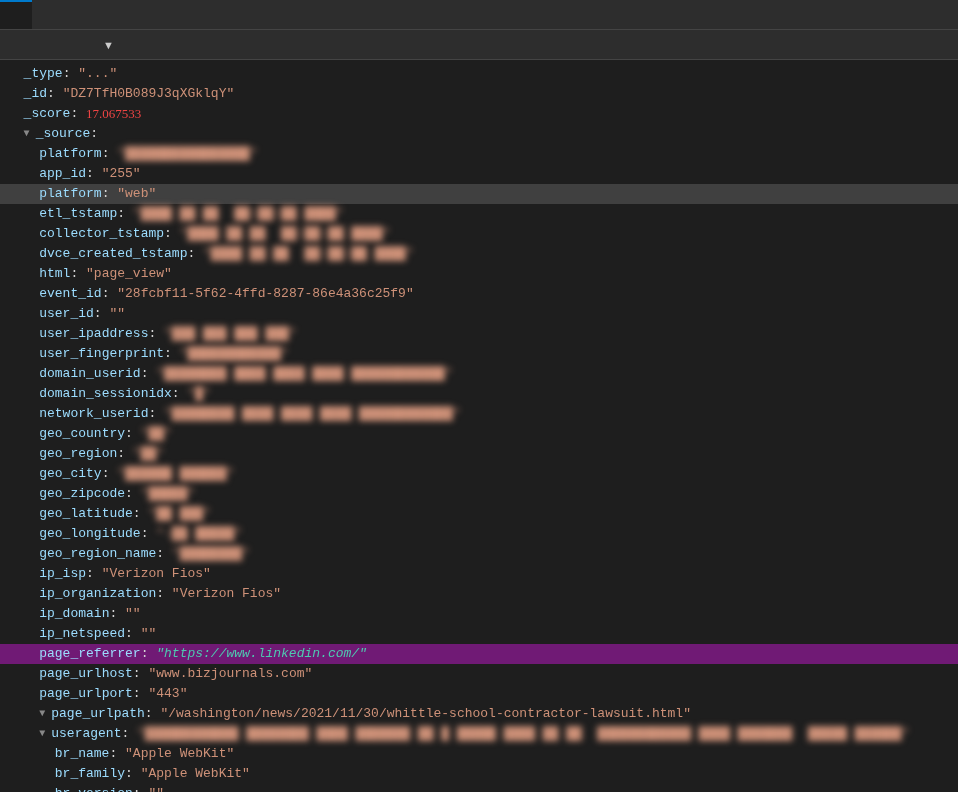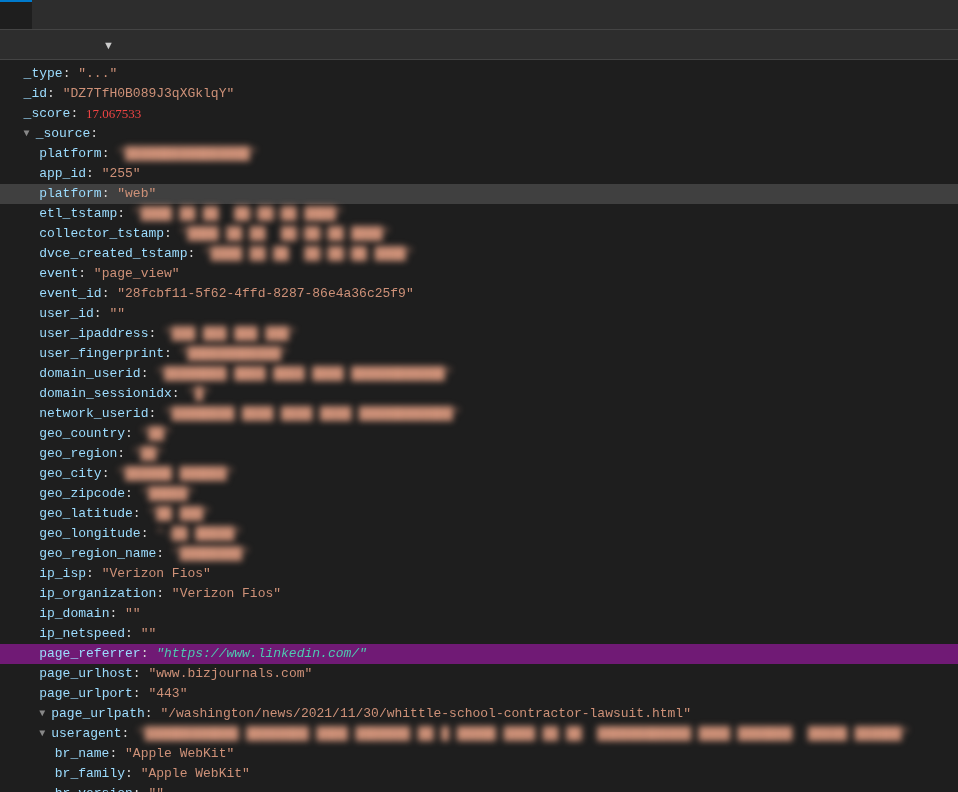--- a/index.html
+++ b/index.html
@@ -119,21 +119,21 @@
   <div class="json-row"><span class="indent">  </span><span class="key">_type</span><span class="colon">: </span><span class="string-val">"..."</span></div>
       <div class="json-row"><span class="indent">  </span><span class="key">_id</span><span class="colon">: </span><span class="string-val">"DZ7TfH0B089J3qXGklqY"</span></div>
       <div class="json-row"><span class="indent">  </span><span class="key">_score</span><span class="colon">: </span><span class="number-val">17.067533</span></div>
       <div class="json-row"><span class="indent">  </span><span class="expand-arrow">▼ </span><span class="key">_source</span><span class="colon">: </span></div>
       <div class="json-row"><span class="indent">    </span><span class="key">platform</span><span class="colon">: </span><span class="string-val" style="filter:blur(3px); user-select:none;">"████████████████"</span></div>
       <div class="json-row"><span class="indent">    </span><span class="key">app_id</span><span class="colon">: </span><span class="string-val">"255"</span></div>
       <div class="json-row" style="background: #404040;"><span class="indent">    </span><span class="key">platform</span><span class="colon">: </span><span class="string-val">"web"</span></div>
       <div class="json-row"><span class="indent">    </span><span class="key">etl_tstamp</span><span class="colon">: </span><span class="string-val" style="filter:blur(3px); user-select:none;">"████ ██ ██  ██:██:██ ████"</span></div>
       <div class="json-row"><span class="indent">    </span><span class="key">collector_tstamp</span><span class="colon">: </span><span class="string-val" style="filter:blur(3px); user-select:none;">"████ ██ ██  ██:██:██ ████"</span></div>
       <div class="json-row"><span class="indent">    </span><span class="key">dvce_created_tstamp</span><span class="colon">: </span><span class="string-val" style="filter:blur(3px); user-select:none;">"████ ██ ██  ██:██:██ ████"</span></div>
-      <div class="json-row"><span class="indent">    </span><span class="key">event</span><span class="colon">: </span><span class="string-val">"page_view"</span></div>
+      <div class="json-row"><span class="indent">    </span><span class="key">html</span><span class="colon">: </span><span class="string-val">"page_view"</span></div>
       <div class="json-row"><span class="indent">    </span><span class="key">event_id</span><span class="colon">: </span><span class="string-val">"28fcbf11-5f62-4ffd-8287-86e4a36c25f9"</span></div>
       <div class="json-row"><span class="indent">    </span><span class="key">user_id</span><span class="colon">: </span><span class="string-val">""</span></div>
       <div class="json-row"><span class="indent">    </span><span class="key">user_ipaddress</span><span class="colon">: </span><span class="string-val" style="filter:blur(3px); user-select:none;">"███ ███ ███ ███"</span></div>
       <div class="json-row"><span class="indent">    </span><span class="key">user_fingerprint</span><span class="colon">: </span><span class="string-val" style="filter:blur(3px); user-select:none;">"████████████"</span></div>
       <div class="json-row"><span class="indent">    </span><span class="key">domain_userid</span><span class="colon">: </span><span class="string-val" style="filter:blur(3px); user-select:none;">"████████ ████ ████ ████ ████████████"</span></div>
       <div class="json-row"><span class="indent">    </span><span class="key">domain_sessionidx</span><span class="colon">: </span><span class="string-val" style="filter:blur(3px); user-select:none;">"█"</span></div>
       <div class="json-row"><span class="indent">    </span><span class="key">network_userid</span><span class="colon">: </span><span class="string-val" style="filter:blur(3px); user-select:none;">"████████ ████ ████ ████ ████████████"</span></div>
       <div class="json-row"><span class="indent">    </span><span class="key">geo_country</span><span class="colon">: </span><span class="string-val" style="filter:blur(3px); user-select:none;">"██"</span></div>
       <div class="json-row"><span class="indent">    </span><span class="key">geo_region</span><span class="colon">: </span><span class="string-val" style="filter:blur(3px); user-select:none;">"██"</span></div>
       <div class="json-row"><span class="indent">    </span><span class="key">geo_city</span><span class="colon">: </span><span class="string-val" style="filter:blur(3px); user-select:none;">"██████ ██████"</span></div>

